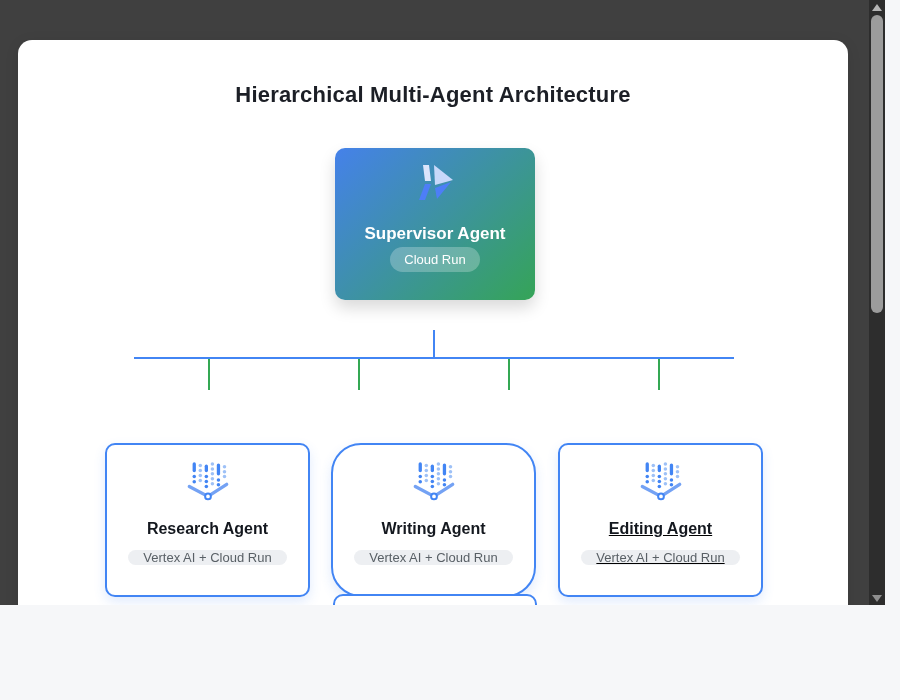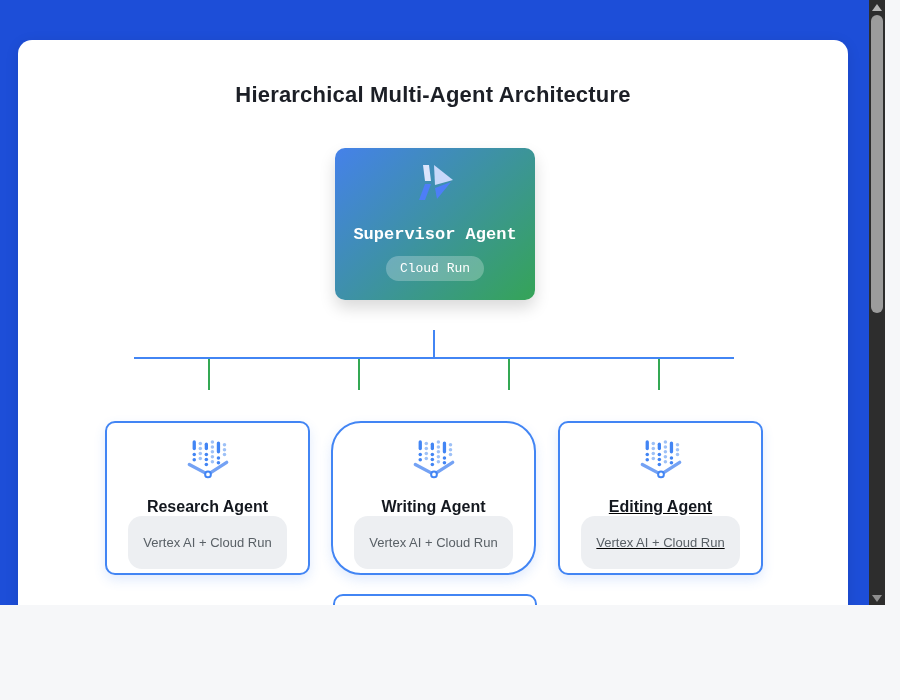--- a/index.html
+++ b/index.html
@@ -6,47 +6,47 @@
   html, body { width: 900px; height: 700px; overflow: hidden; }
   body {
     font-family: "Liberation Sans", sans-serif;
     background: #f6f7f9;
   }
   .screen { position: relative; width: 900px; height: 700px; background: #f6f7f9; }
 
   
   .viewport {
     position: absolute; left: 0; top: 0; width: 869px; height: 605px;
-    background: #1d4ed8; overflow: hidden;
+    background: #404040; overflow: hidden;
   }
 
   .doc-card {
     position: absolute; left: 18px; top: 40px; width: 830px; height: 600px;
     background: #ffffff; border-radius: 14px;
     box-shadow: 0 3px 14px rgba(0,0,0,0.10);
   }
 
   .page-title {
     position: absolute; left: 0; right: 0; top: 42px;
     text-align: center; font-size: 22px; font-weight: bold; color: #1c1f26;
     letter-spacing: 0.2px;
   }
 
   
   .supervisor-card {
     position: absolute; left: 317px; top: 108px; width: 200px; height: 152px;
     border-radius: 10px;
     background: linear-gradient(135deg, var(--gradient-start, #4581ea), var(--gradient-end, #35a457));
     box-shadow: 0 8px 16px rgba(0,0,0,0.15);
-    display: flex; flex-direction: column; align-items: center; font-family: Liberation Mono, monospace;
+    display: flex; flex-direction: column; align-items: center;
   }
   .supervisor-card .icon { margin-top: 14px; }
   .supervisor-name { margin-top: 16px; color: #ffffff; font-size: 17px; font-weight: bold; }
   .supervisor-badge {
-    margin-top: 12px; padding: 5px 14px; border-radius: 14px;
+    margin-top: 3px; padding: 5px 14px; border-radius: 14px;
     background: rgba(255,255,255,0.25); color: #ffffff; font-size: 13px;
   }
 
   
   .connector-trunk {
     position: absolute; left: 415px; top: 290px; width: 2px; height: 28px;
     background: var(--accent-blue, #4285f4);
   }
   .connector-bus {
     position: absolute; left: 116px; top: 317px; width: 600px; height: 2px;
@@ -54,30 +54,30 @@
   }
   .connector-branch {
     position: absolute; top: 319px; width: 2px; height: 31px;
     background: var(--accent-green, #34a853);
   }
   .branch-0 { left: 190px; } .branch-1 { left: 340px; }
   .branch-2 { left: 490px; } .branch-3 { left: 640px; }
 
   
   .agent-card {
-    position: absolute; top: 381px; width: 205px; height: 154px;
+    position: absolute; top: 403px; width: 205px; height: 154px;
     background: #ffffff; border: 2px solid var(--accent-blue, #4285f4); border-radius: 10px;
     box-shadow: 0 5px 12px rgba(66,133,244,0.16);
     display: flex; flex-direction: column; align-items: center;
   }
   .agent-0 { left: 87px; } .agent-1 { left: 313px; border-radius: 30px; } .agent-2 { left: 540px; text-decoration: underline; }
   .agent-card .icon { margin-top: 16px; }
   .agent-name { margin-top: 15px; font-size: 16px; font-weight: bold; color: #14181f; }
   .agent-badge {
-    padding: 19px 15px; border-radius: 14px;
+    margin-top: 12px; padding: 0 15px; border-radius: 14px;
     background: #edeff2; color: #596066; font-size: 13px;
   }
 
   .partial-agent-card {
     position: absolute; left: 315px; top: 554px; width: 204px; height: 70px;
     background: #ffffff; border: 2px solid var(--accent-blue, #4285f4); border-radius: 10px;
   }
 
   
   .scrollbar {

